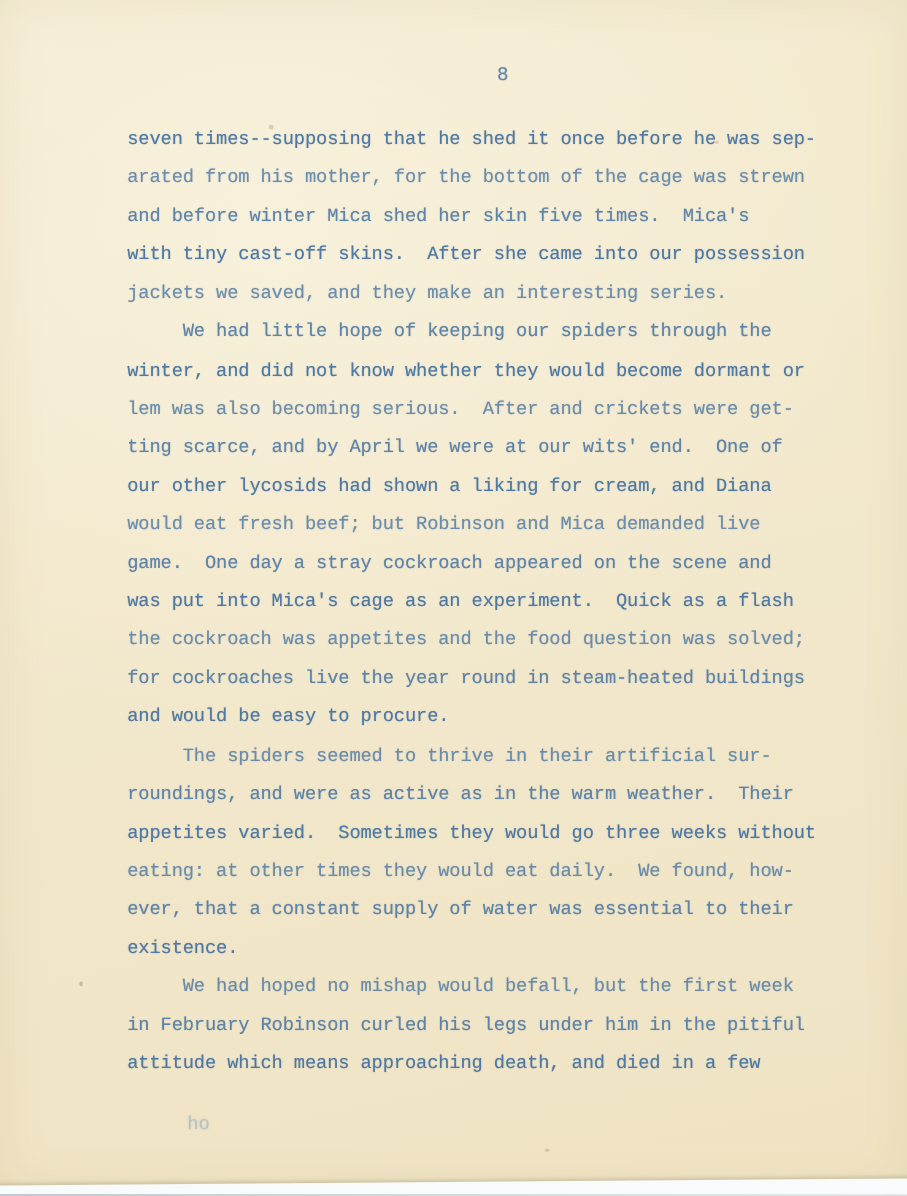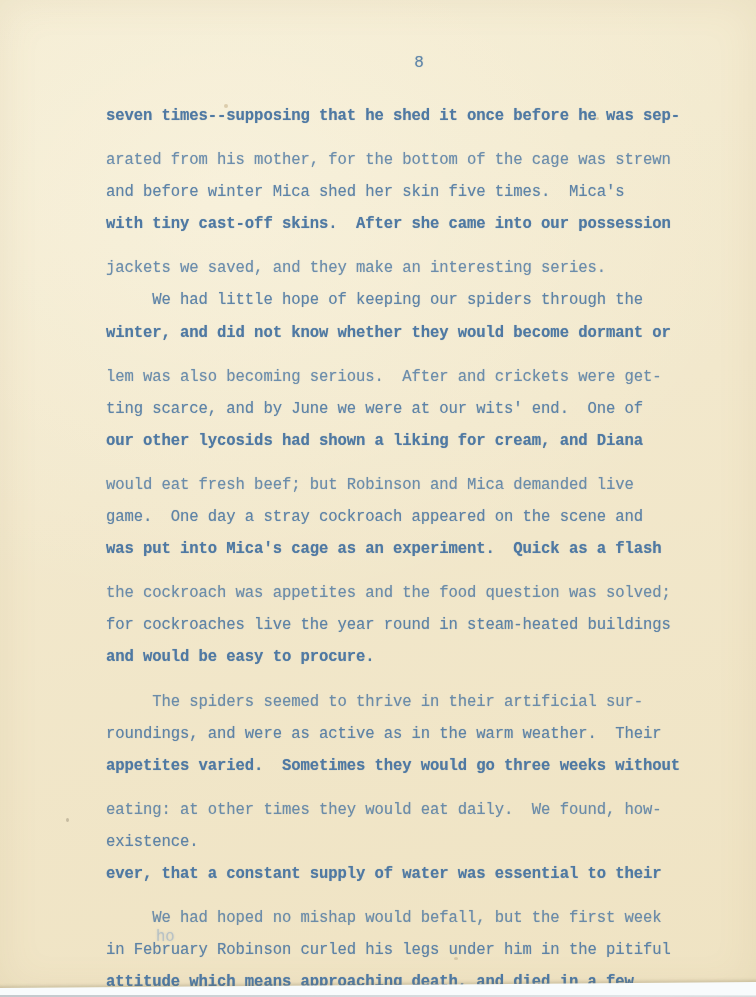--- a/index.html
+++ b/index.html
@@ -56,22 +56,22 @@
     letter-spacing: -0.1px;
     color: #4a76a2;
     text-shadow: 0 0 1px rgba(64, 106, 152, 0.55);
   }
   .text-block .line {
     white-space: pre;
     height: 32.1px;
   }
   
   .text-block .line:nth-child(3n)   { opacity: 0.88; }
-  .text-block .line:nth-child(3n+1) { opacity: 0.97; font-weight: bold; }
-  .text-block .line:nth-child(3n+2) { opacity: 0.80; margin-top: 12px; }
+  .text-block .line:nth-child(3n+1) { opacity: 0.97; }
+  .text-block .line:nth-child(3n+2) { opacity: 0.80; }
 
   .ghost-text {
     position: absolute;
     left: 108px;
     top: 928px;
     font-size: 15.6px;
     color: rgba(125, 158, 196, 0.38);
     text-shadow: 0 0 2px rgba(125,158,196,0.35);
     white-space: pre;
     margin-left: 48px;
@@ -110,34 +110,34 @@
 
     <div class="text-block">
         <div class="line">seven times--supposing that he shed it once before he was sep-</div>
         <div class="line">arated from his mother, for the bottom of the cage was strewn</div>
         <div class="line">and before winter Mica shed her skin five times.  Mica's</div>
         <div class="line">with tiny cast-off skins.  After she came into our possession</div>
         <div class="line">jackets we saved, and they make an interesting series.</div>
         <div class="line">     We had little hope of keeping our spiders through the</div>
         <div class="line">winter, and did not know whether they would become dormant or</div>
         <div class="line">lem was also becoming serious.  After and crickets were get-</div>
-        <div class="line">ting scarce, and by June we were at our wits' end.  One of</div>
+        <div class="line">ting scarce, and by April we were at our wits' end.  One of</div>
         <div class="line">our other lycosids had shown a liking for cream, and Diana</div>
         <div class="line">would eat fresh beef; but Robinson and Mica demanded live</div>
         <div class="line">game.  One day a stray cockroach appeared on the scene and</div>
         <div class="line">was put into Mica's cage as an experiment.  Quick as a flash</div>
         <div class="line">the cockroach was appetites and the food question was solved;</div>
         <div class="line">for cockroaches live the year round in steam-heated buildings</div>
         <div class="line">and would be easy to procure.</div>
         <div class="line">     The spiders seemed to thrive in their artificial sur-</div>
         <div class="line">roundings, and were as active as in the warm weather.  Their</div>
         <div class="line">appetites varied.  Sometimes they would go three weeks without</div>
         <div class="line">eating: at other times they would eat daily.  We found, how-</div>
+        <div class="line">ever, that a constant supply of water was essential to their</div>
         <div class="line">existence.</div>
-        <div class="line">ever, that a constant supply of water was essential to their</div>
         <div class="line">     We had hoped no mishap would befall, but the first week</div>
         <div class="line">in February Robinson curled his legs under him in the pitiful</div>
         <div class="line">attitude which means approaching death, and died in a few</div>
       </div>
 
     <div class="ghost-text">ho</div>
   </div>
 
   <div class="under-page"></div>
   <div class="bottom-shadow-line"></div>

